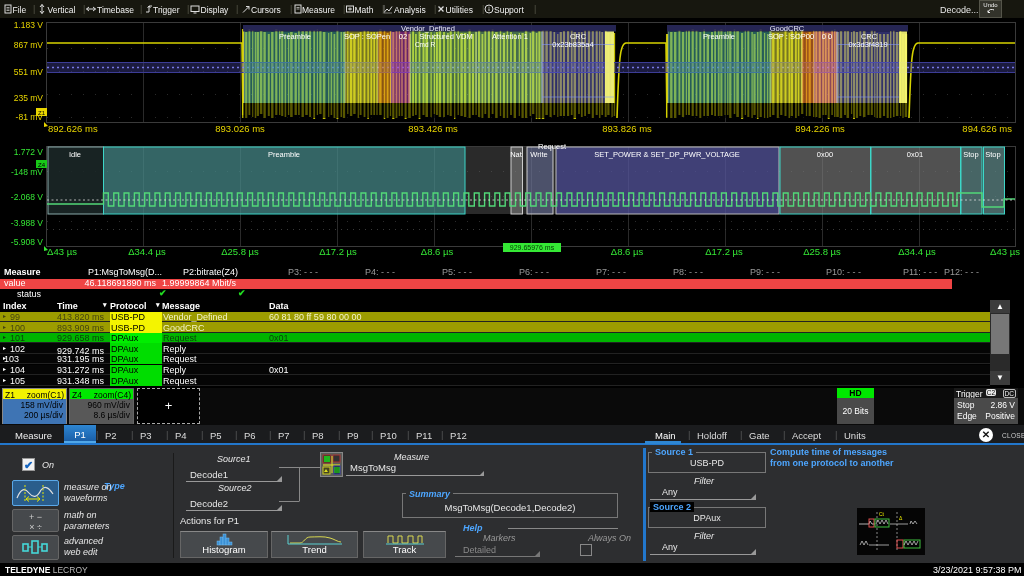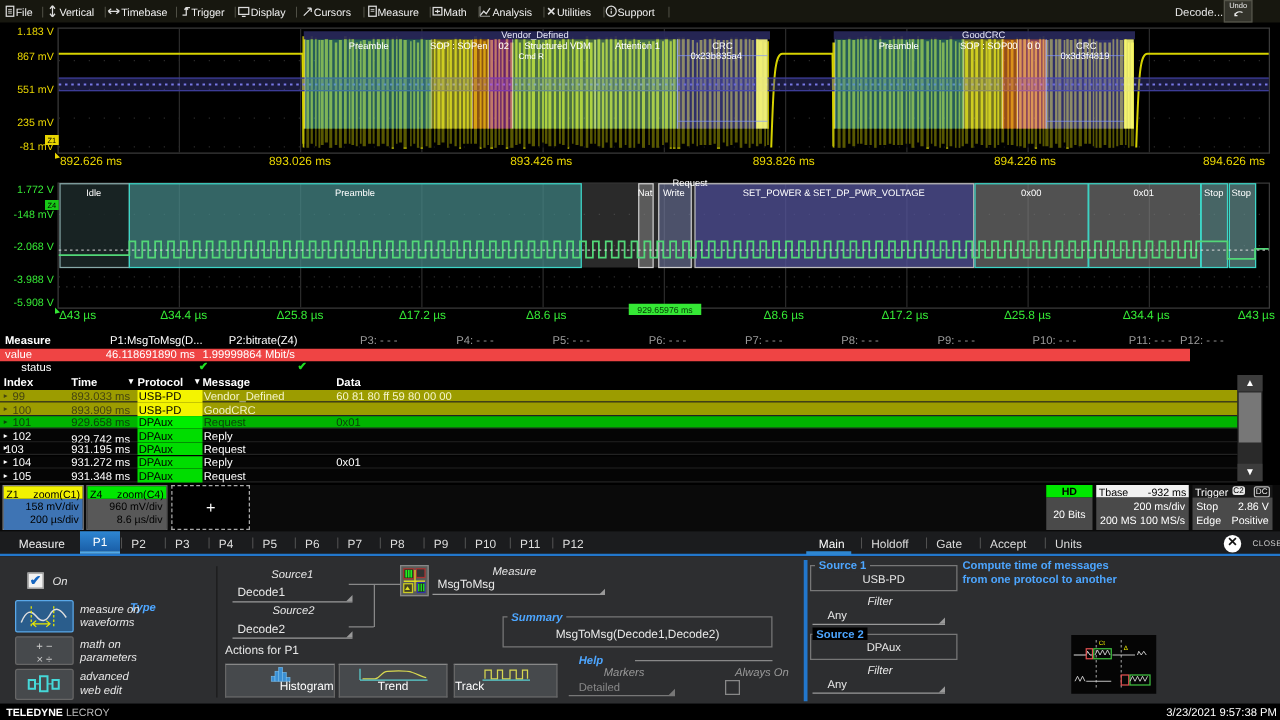--- a/index.html
+++ b/index.html
@@ -430,21 +430,21 @@
  <span style="position:absolute;left:57px;top:2px">Time</span>
         <span style="position:absolute;left:103px;top:2px;font-size:7px">▾</span>
  <span style="position:absolute;left:110px;top:2px">Protocol</span>
         <span style="position:absolute;left:156px;top:2px;font-size:7px">▾</span>
  <span style="position:absolute;left:162px;top:2px">Message</span>
  <span style="position:absolute;left:269px;top:2px">Data</span>
 </div>
 <div class="abs" style="left:0;top:12.5px;width:990px;height:10.6px;background:#9c9c00;border-bottom:0.5px solid #222">
  <span style="position:absolute;left:3px;top:0.5px;color:#454510;font-size:6px">▸</span>
  <span style="position:absolute;left:10px;top:0.5px;color:#454510">99</span>
- <span style="position:absolute;left:57px;top:0.5px;color:#454510">893.033 ms</span>
+ <span style="position:absolute;left:57px;top:0.5px;color:#454510">413.820 ms</span>
  <span style="position:absolute;left:109.5px;top:0;width:52px;height:10.6px;background:#f4f400;color:#000;padding:0.5px 0 0 1.5px">USB-PD</span>
  <span style="position:absolute;left:163px;top:0.5px;color:#f4f4c8">Vendor_Defined</span>
  <span style="position:absolute;left:269px;top:0.5px;color:#f4f4c8">60 81 80 ff 59 80 00 00</span>
 </div>
       <div class="abs" style="left:0;top:23.1px;width:990px;height:10.6px;background:#9c9c00;border-bottom:0.5px solid #222">
  <span style="position:absolute;left:3px;top:0.5px;color:#454510;font-size:6px">▸</span>
  <span style="position:absolute;left:10px;top:0.5px;color:#454510">100</span>
  <span style="position:absolute;left:57px;top:0.5px;color:#454510">893.909 ms</span>
  <span style="position:absolute;left:109.5px;top:0;width:52px;height:10.6px;background:#f4f400;color:#000;padding:0.5px 0 0 1.5px">USB-PD</span>
  <span style="position:absolute;left:163px;top:0.5px;color:#f4f4c8">GoodCRC</span>
@@ -508,31 +508,20 @@
  <div style="height:9.5px;background:#00e800;color:#000;position:relative">
           <span style="position:absolute;left:2px;top:0.5px">Z4</span>
           <span style="position:absolute;right:2px;top:0.5px">zoom(C4)</span>
         </div>
  <div style="height:25px;background:#585858;color:#000;text-align:right;padding:1px 3px 0 0">960 mV/div<br>8.6 µs/div</div>
 </div>
 <div class="abs" style="left:137px;top:0;width:63px;height:36px;border:1px dashed #aaa;background:#000;color:#fff;text-align:center;line-height:34px;font-size:13px">+</div>
 <div class="abs" style="left:837px;top:0;width:37px;height:36px">
  <div style="height:9.5px;background:#00e800;color:#000;text-align:center;font-weight:bold">HD</div>
  <div style="height:26px;background:#4a4a4a;color:#fff;text-align:center;padding-top:8px">20 Bits</div>
-</div>
-<div class="abs" style="left:877px;top:0;width:74px;height:36px">
- <div style="height:9.5px;background:#f0f0f0;color:#000;position:relative">
-          <span style="position:absolute;left:2px;top:0.5px">Tbase</span>
-          <span style="position:absolute;right:2px;top:0.5px">-932 ms</span>
-        </div>
- <div style="height:26px;background:#4a4a4a;color:#fff;position:relative">
-   <span style="position:absolute;right:3px;top:2px">200 ms/div</span>
-   <span style="position:absolute;left:3px;top:13px">200 MS</span>
-          <span style="position:absolute;right:3px;top:13px">100 MS/s</span>
- </div>
 </div>
 <div class="abs" style="left:954px;top:0;width:64px;height:36px">
  <div style="height:9.5px;background:#181818;color:#fff;position:relative">
           <span style="position:absolute;left:2px;top:0.5px">Trigger</span>
   <span style="position:absolute;right:22px;top:1px;background:#e8e8e8;color:#000;font-size:6.5px;padding:0 1px;border-radius:2px">C2</span>
   <span style="position:absolute;right:2px;top:1px;border:1px solid #bbb;color:#eee;font-size:6.5px;padding:0 1px;border-radius:2px">DC</span>
         </div>
  <div style="height:26px;background:#4a4a4a;color:#fff;position:relative">
    <span style="position:absolute;left:3px;top:2px">Stop</span>
           <span style="position:absolute;right:3px;top:2px">2.86 V</span>
@@ -651,36 +640,36 @@
 <div class="abs" style="left:180px;top:86px;width:88px;height:27px;background:#46494c;border:1px solid #666;border-top:1px solid #888">
  <svg width="86" height="14" style="display:block;margin:0 auto">
           <g fill="#3a8fd4" stroke="#7ac0f0" stroke-width="0.5">
             <rect x="36" y="9" width="3" height="4"></rect>
             <rect x="39" y="5" width="3" height="8"></rect>
             <rect x="42" y="2" width="3" height="11"></rect>
             <rect x="45" y="6" width="3" height="7"></rect>
             <rect x="48" y="10" width="3" height="3"></rect>
           </g>
         </svg>
- <div style="text-align:right;color:#fff;font-size:9.5px;margin-top:-2px">Histogram</div>
+ <div style="text-align:center;color:#fff;font-size:9.5px;margin-top:-2px">Histogram</div>
 </div>
 <div class="abs" style="left:271px;top:86px;width:87px;height:27px;background:#46494c;border:1px solid #666;border-top:1px solid #888">
  <svg width="85" height="14" style="display:block;margin:0 auto">
           <path d="M18,11 h10 C32,11 33,5 38,5 C44,5 52,4 58,6 C62,7 66,10 69,10" fill="none" stroke="#d8d850" stroke-width="1"></path>
           <path d="M16,12 h54" stroke="#5ad0d0" stroke-width="1"></path>
           <path d="M16,3 v9" stroke="#5ad0d0" stroke-width="1"></path>
         </svg>
  <div style="text-align:center;color:#fff;font-size:9.5px;margin-top:-2px">Trend</div>
 </div>
 <div class="abs" style="left:363px;top:86px;width:83px;height:27px;background:#46494c;border:1px solid #666;border-top:1px solid #888">
  <svg width="81" height="14" style="display:block;margin:0 auto">
           <path d="M24,11 v-7 h5 v7 h5 v-7 h4 v7 h6 v-7 h5 v7 h5 v-7 h4 v7" fill="none" stroke="#d8d850" stroke-width="1"></path>
           <path d="M22,12 h38" stroke="#5ad0d0" stroke-width="1"></path>
         </svg>
- <div style="color:#fff;font-size:9.5px;margin-top:-2px">Track</div>
+ <div style="text-align:center;color:#fff;font-size:9.5px;margin-top:-2px">Track</div>
 </div>
 
 <span class="abs" style="left:463px;top:78px;color:#4da6ff;font-style:italic;font-weight:bold">Help</span>
 <div class="abs" style="left:508px;top:83px;width:110px;height:1px;background:#888"></div>
 <span class="abs" style="left:483px;top:88px;color:#9a9a9a;font-style:italic">Markers</span>
 <span class="abs" style="left:588px;top:88px;color:#9a9a9a;font-style:italic">Always On</span>
 <div class="abs" style="left:455px;top:99px;width:85px;height:13px;border-bottom:1px solid #777">
   <span style="position:absolute;left:8px;top:1px;color:#8a8a8a">Detailed</span>
   <span style="position:absolute;right:0;bottom:0;width:0;height:0;border-bottom:5px solid #777;border-left:5px solid transparent"></span>
 </div>

